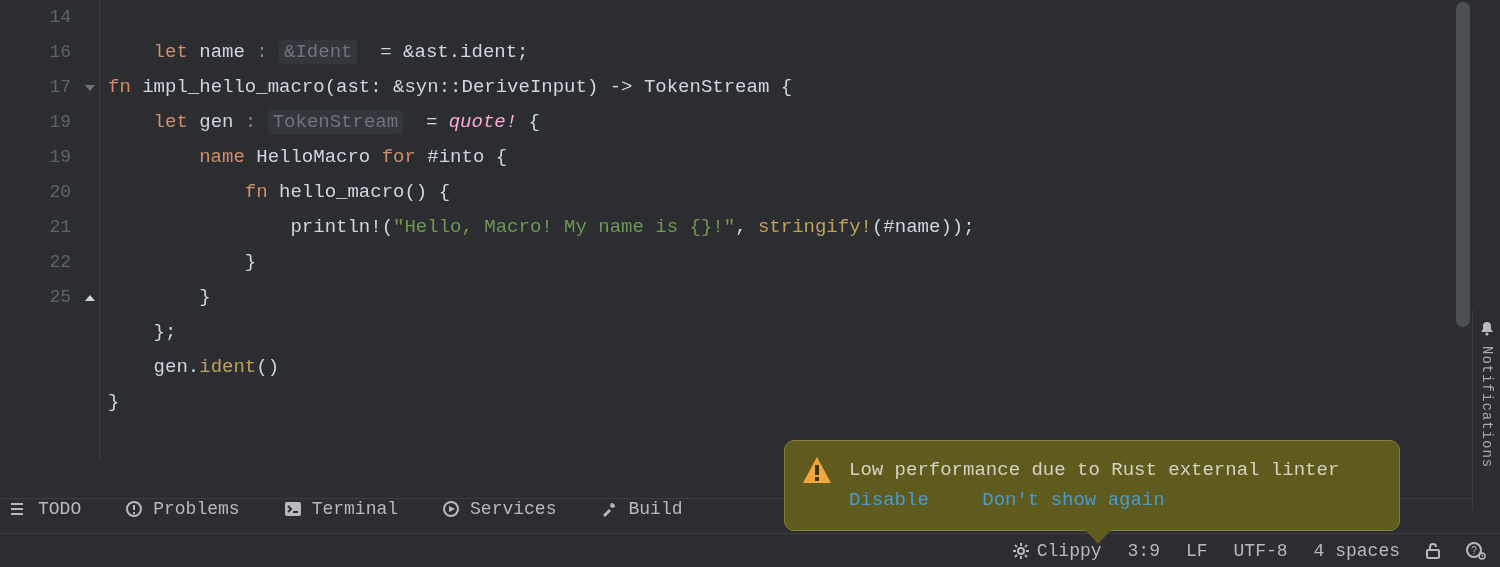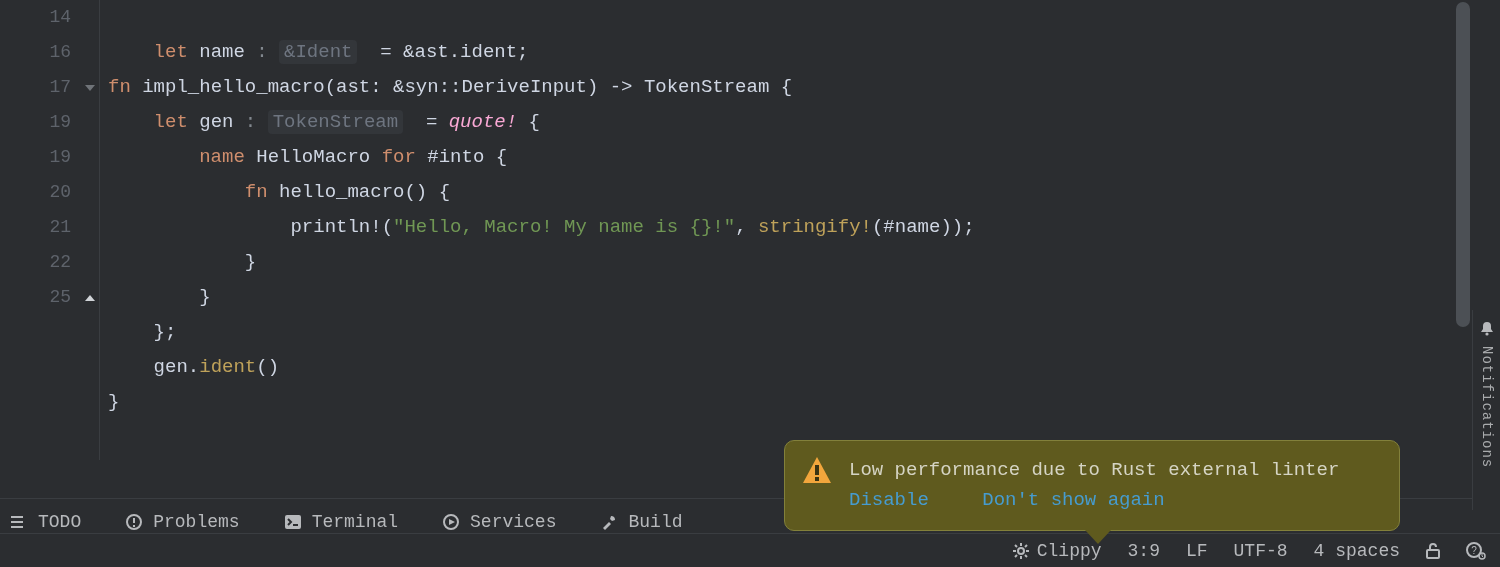--- a/index.html
+++ b/index.html
@@ -88,21 +88,21 @@
   
   .tool-tabs {
     position: absolute;
     left: 0;
     top: 498px;
     height: 34px;
     width: 100%;
     background: #2b2d30;
     border-top: 1px solid #3a3d41;
     display: flex;
-    align-items: flex-end;
+    align-items: flex-start;
     gap: 44px;
     padding-left: 10px;
     font-size: 18px;
     color: #b7b9bc;
   }
   .tool-tab { display: flex; align-items: center; gap: 10px; cursor: pointer; }
   .tool-tab .ticon { width: 18px; height: 18px; display: inline-flex; align-items: center; justify-content: center; }
 
   
   .status-bar {

